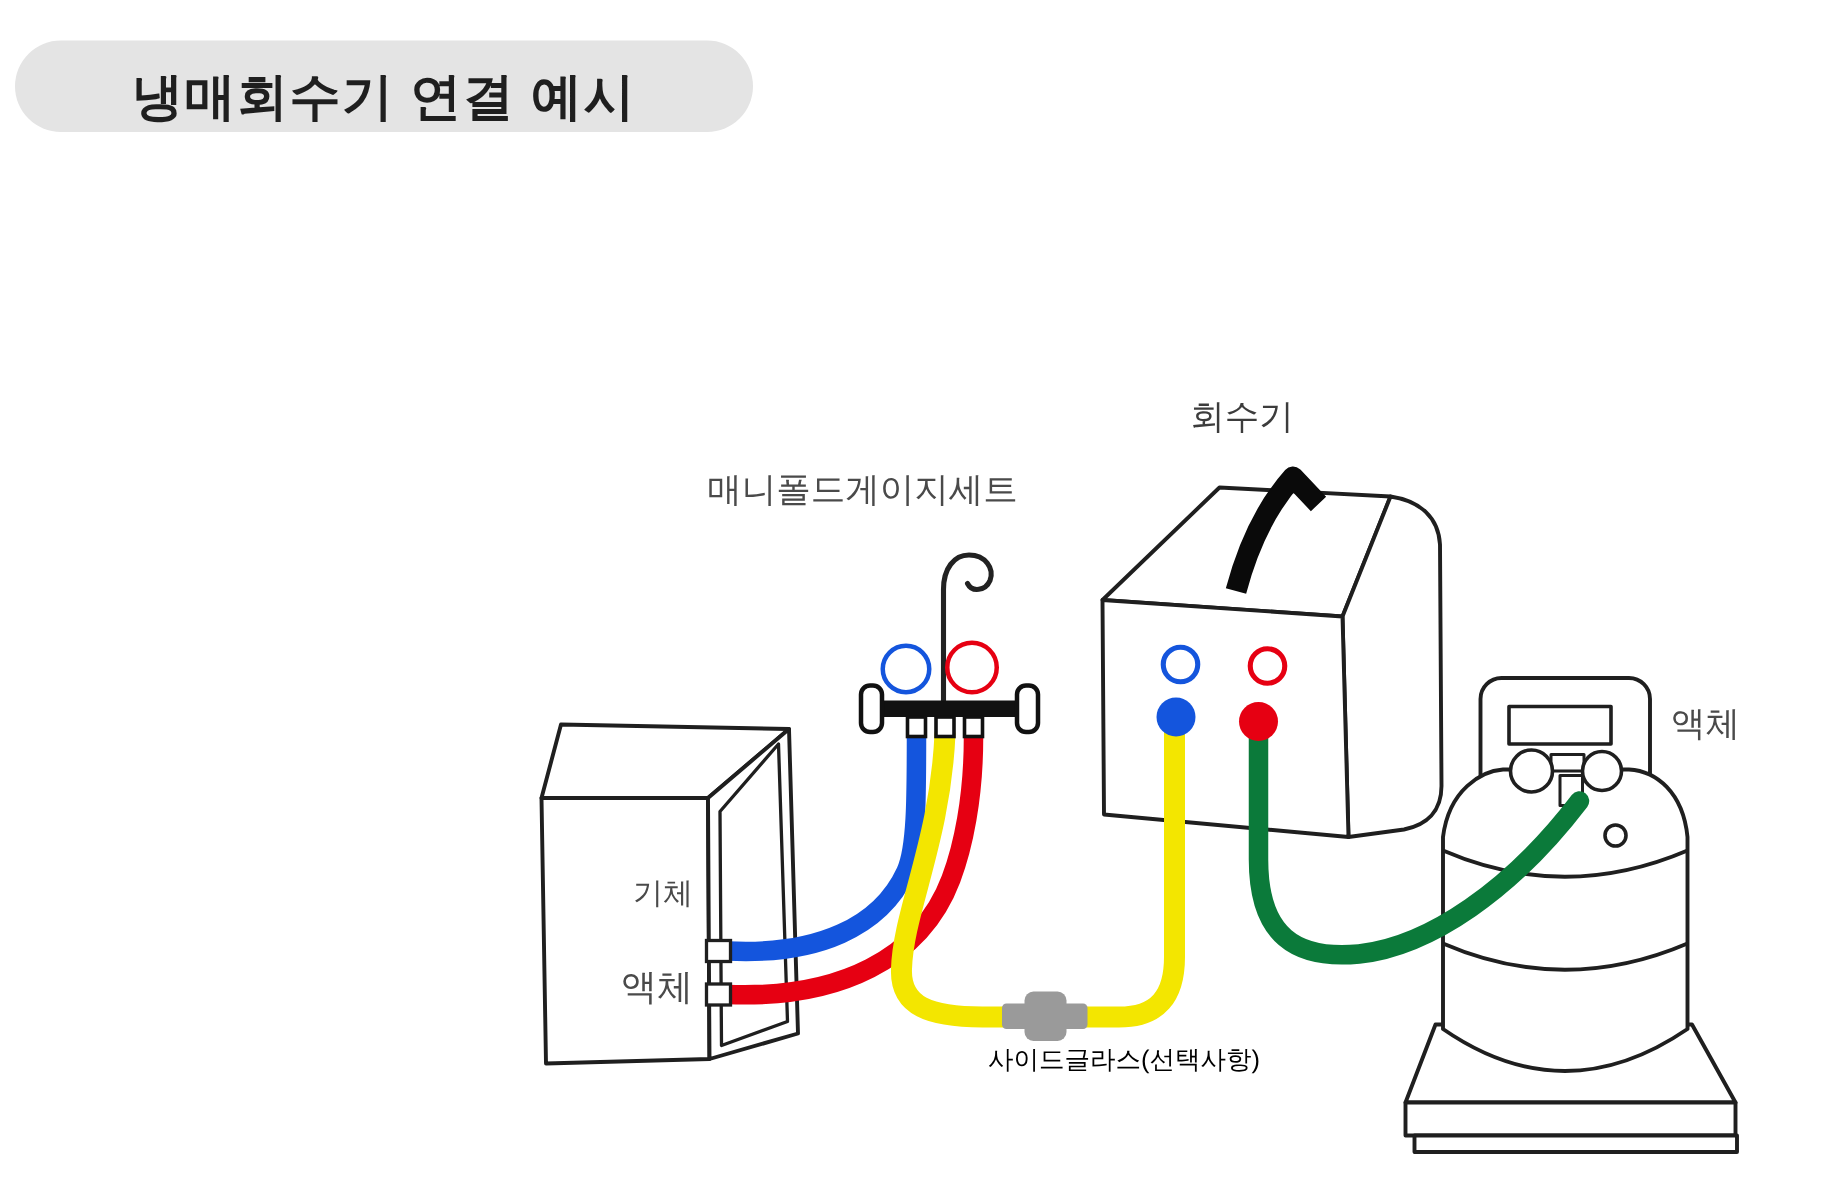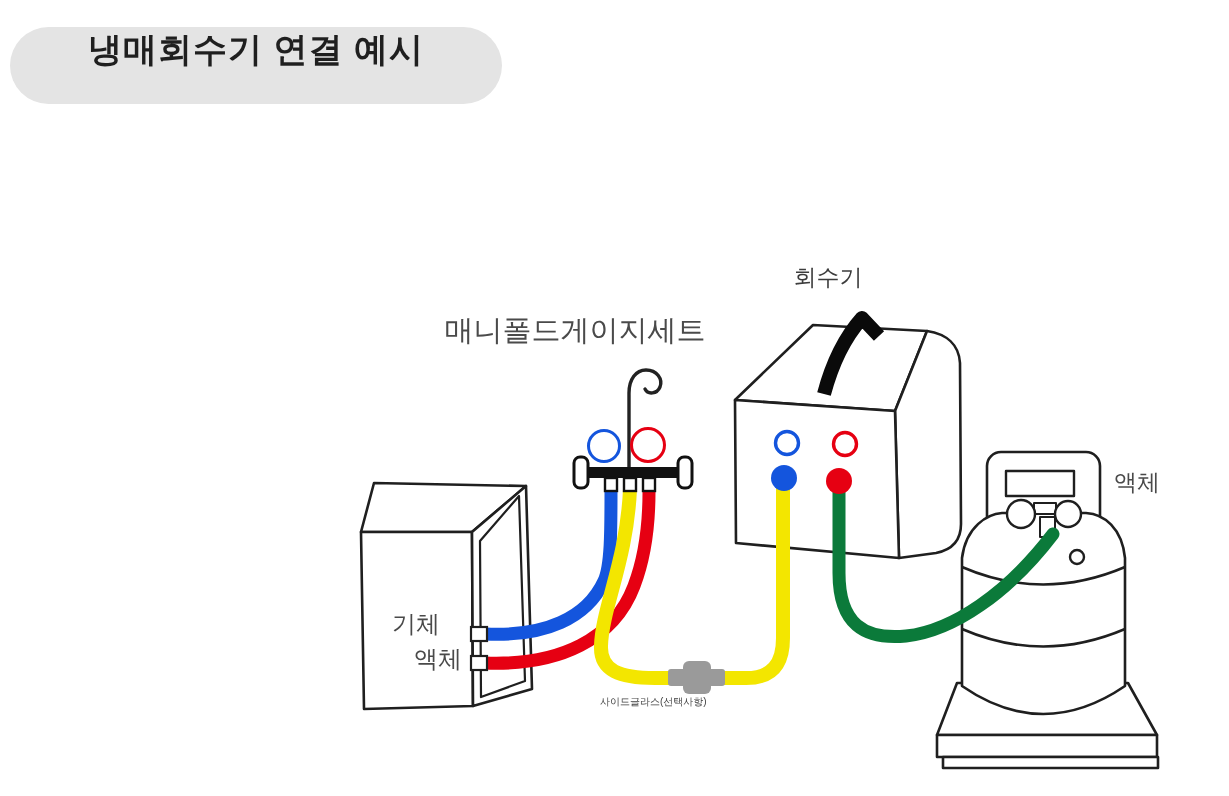--- a/index.html
+++ b/index.html
@@ -1,33 +1,33 @@
 <!DOCTYPE html>
 <html><head>
 <meta charset="utf-8">
 <style>
   html,body{margin:0;padding:0;background:#ffffff;}
   body{width:1229px;height:796px;font-family:"Liberation Sans","DejaVu Sans",sans-serif;}
   .stage{position:relative;width:1229px;height:796px;background:#ffffff;overflow:hidden;}
   .stage svg{position:absolute;left:0;top:0;}
   .pill{
-    position:absolute;left:10px;top:27px;width:492px;height:77px;
+    position:absolute;left:10px;top:27px;width:492px;height:61px;
     background:#e4e4e4;border-radius:39px;
-    display:flex;align-items:flex-start;justify-content:center;
+    display:flex;align-items:flex-end;justify-content:center;
   }
   .pill .pill-text{
     font-size:34px;font-weight:bold;color:#1f1f1f;letter-spacing:1px;
   }
   .lbl{position:absolute;color:#4a4a4a;white-space:nowrap;}
-  .lbl-manifold{left:440px;top:311px;width:270px;text-align:center;font-size:29px;}
+  .lbl-manifold{left:440px;top:311px;width:270px;text-align:center;font-size:23px;}
   .lbl-recovery{left:763px;top:262px;width:130px;text-align:center;font-size:23px;color:#3c3c3c;}
   .lbl-tank{left:1114px;top:467px;width:100px;text-align:left;font-size:23px;}
-  .lbl-gas{left:392px;top:611px;width:70px;font-size:24px;line-height:26px;}
+  .lbl-gas{left:392px;top:583px;width:70px;text-align:right;font-size:20px;line-height:26px;}
   .lbl-liquid{left:392px;top:646px;width:70px;text-align:right;font-size:24px;line-height:26px;}
-  .lbl-sight{left:600px;top:695px;width:240px;text-align:left;font-size:10px;color:#404040;}
+  .lbl-sight{left:600px;top:695px;width:240px;text-align:right;font-size:17px;color:#000000;}
 </style>
 </head>
 <body>
 
 <div class="stage">
 
   <svg width="1229" height="796" viewBox="0 0 1229 796">
 
     <g stroke="#1f1f1f" stroke-width="2.6" fill="#ffffff" stroke-linejoin="round">
       <path d="M 361,532 L 374,483 L 526,486 L 472,532 Z"></path>

